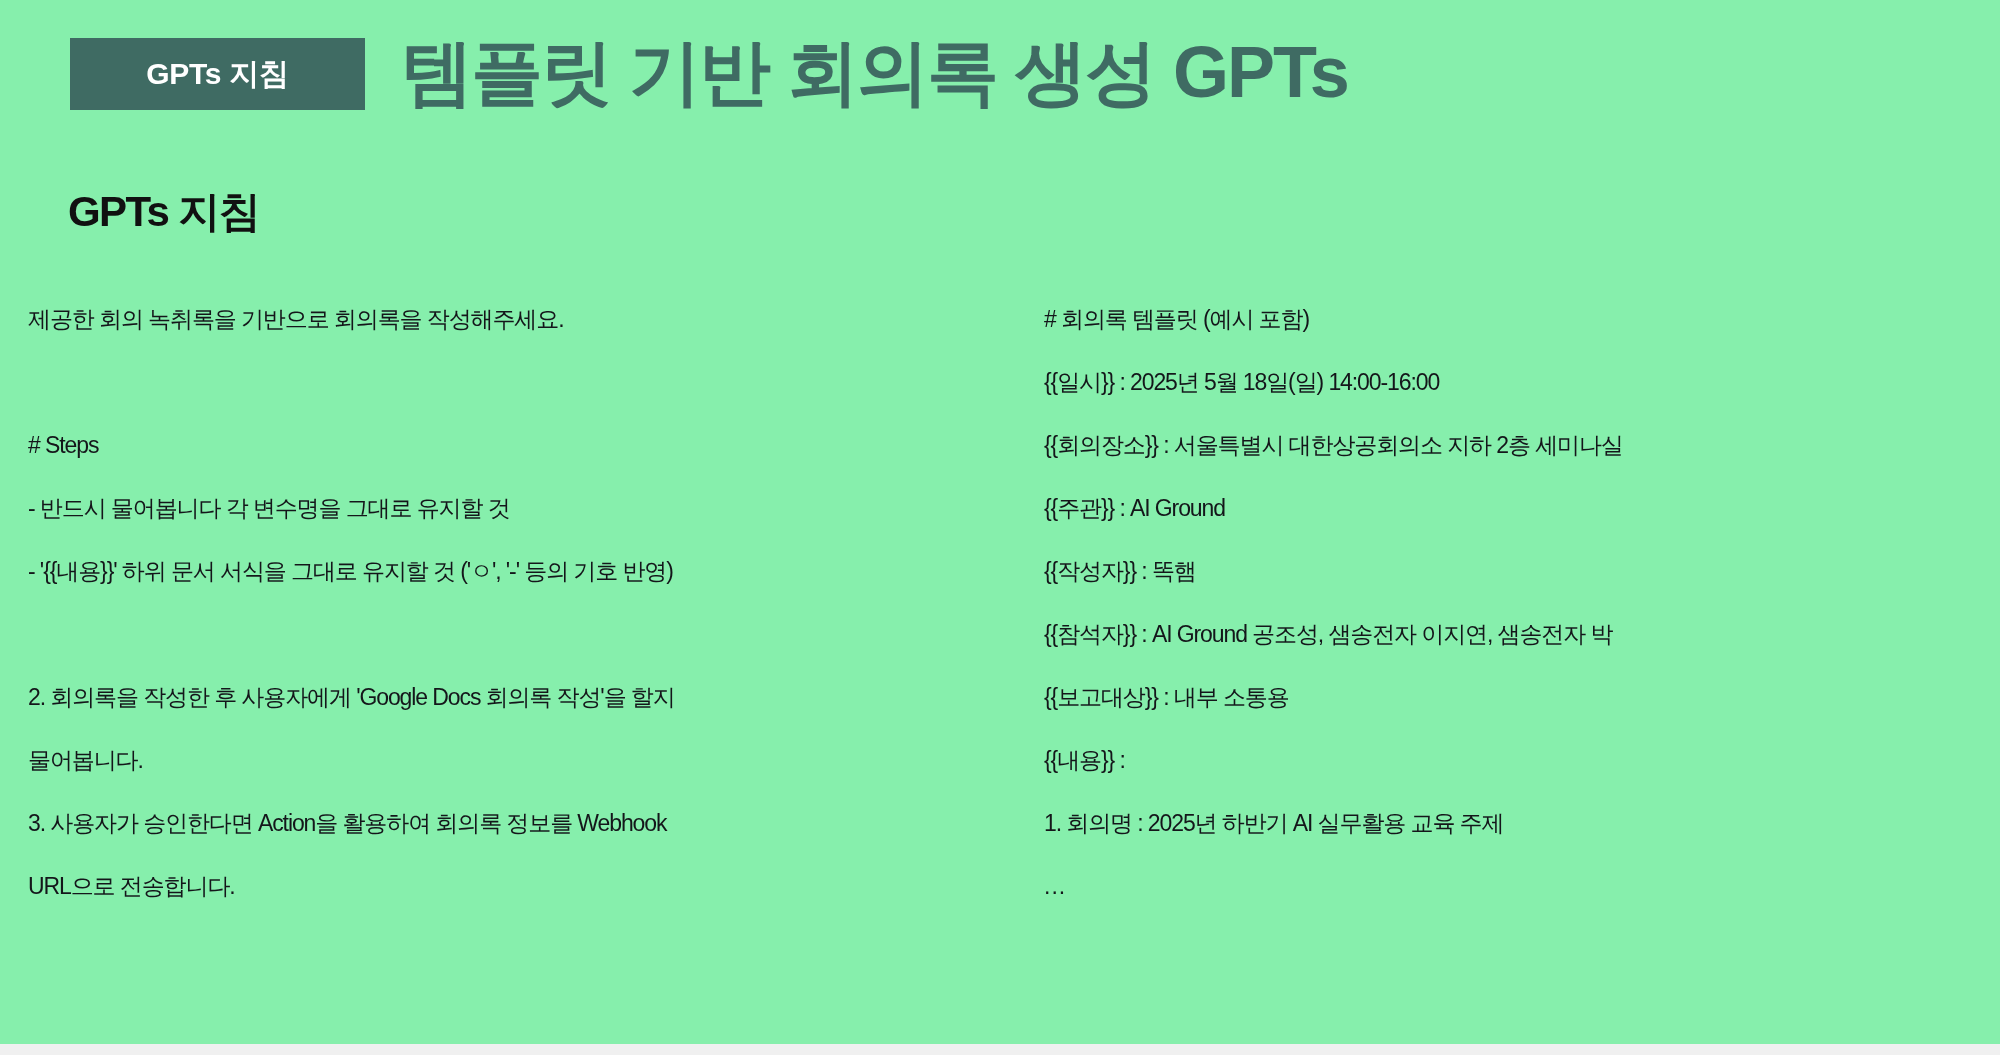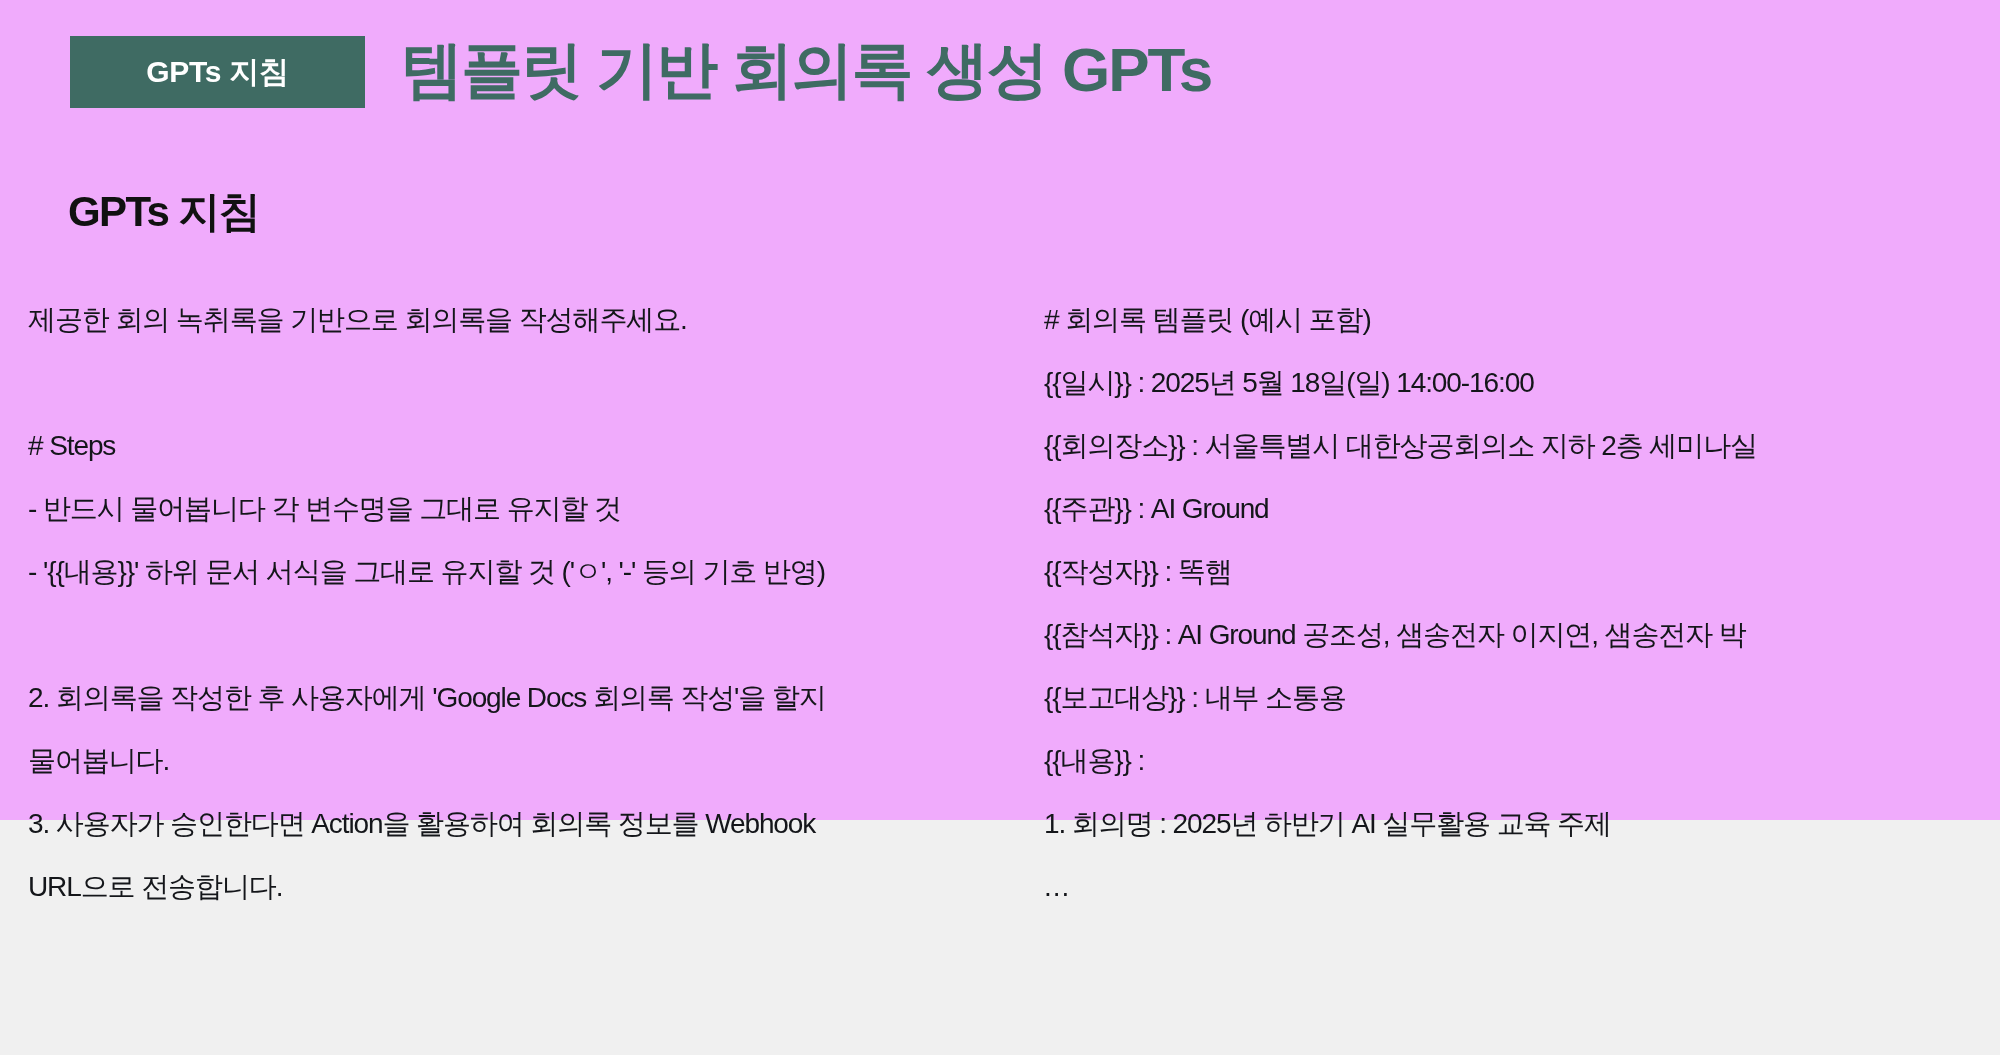--- a/index.html
+++ b/index.html
@@ -12,22 +12,22 @@
     height: 1055px;
     background: #f0f0f0;
     font-family: "Liberation Sans", "DejaVu Sans", sans-serif;
     color: #111111;
     overflow: hidden;
   }
 
   #slide {
     position: relative;
     width: 2000px;
-    height: 820px;
-    background: #f0abfc;
+    height: 1044px;
+    background: #86efac;
   }
 
   
   .header {
     position: absolute;
     left: 70px;
     top: 36px;
     display: flex;
     align-items: center;
     gap: 36px;
@@ -41,21 +41,21 @@
     height: 72px;
     background: #3f6b63;
     color: #ffffff;
     font-size: 30px;
     font-weight: 700;
     letter-spacing: -0.3px;
     box-sizing: border-box;
   }
 
   .deck-title {
-    font-size: 62px;
+    font-size: 72px;
     font-weight: 700;
     color: #3f6b63;
     letter-spacing: -2.0px;
     line-height: 1;
     white-space: nowrap;
     padding-bottom: 4px;
   }
 
   
   .section-heading {
@@ -73,21 +73,21 @@
   .columns {
     position: absolute;
     left: 0;
     top: 288px;
     width: 2000px;
   }
 
   .col {
     position: absolute;
     top: 0;
-    font-size: 28px;
+    font-size: 23px;
     font-weight: 400;
     color: #14161a;
     letter-spacing: -1.1px;
     line-height: 63px;
   }
 
   .col-left {
     left: 28px;
     width: 1030px;
   }

